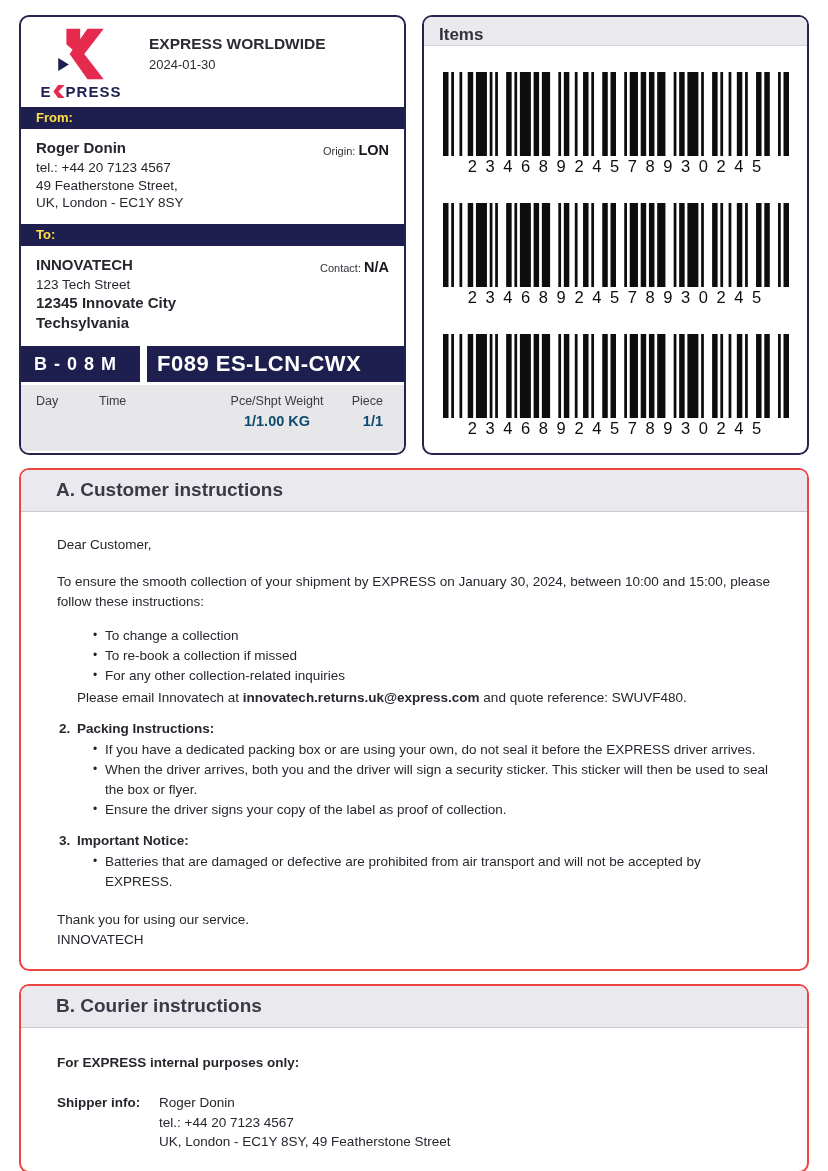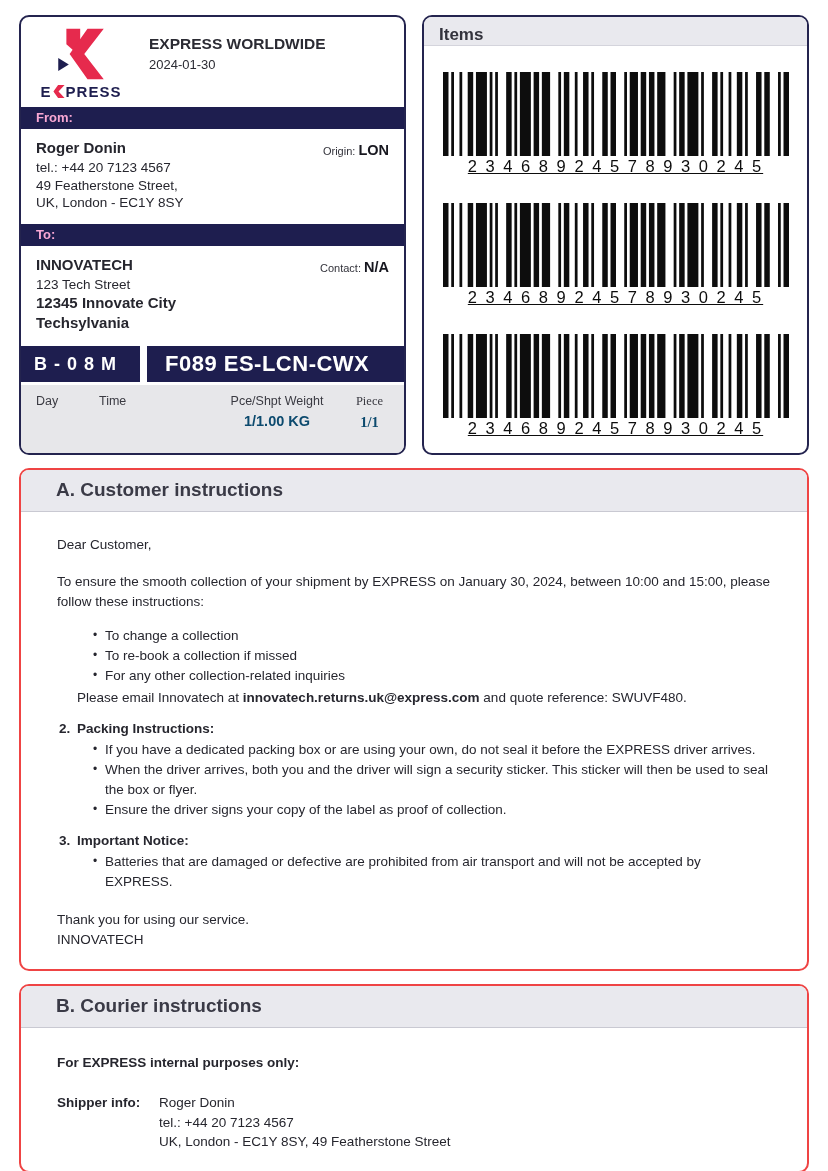--- a/index.html
+++ b/index.html
@@ -27,62 +27,62 @@
   .logo-block { width:88px; display:flex; flex-direction:column; align-items:center; }
   .logo-mark { width:52px; height:56px; }
   .wordmark { display:flex; align-items:center; font-weight:bold; font-size:15px;
               color:#1e1e4f; letter-spacing:1px; margin-top:1px; }
   .wm-x { width:12px; height:13px; margin:0 1px; }
   .svc { margin-left:24px; padding-top:9px; }
   .svc-title { font-weight:bold; font-size:15.5px; color:#2b2b33; }
   .svc-date { font-size:13px; color:#2b2b33; margin-top:4px; }
 
   .band {
-    background:#1e1e4f; color:#f9a8d4; font-weight:bold;
+    background:#1e1e4f; color:#fde047; font-weight:bold;
     font-size:13px; padding:3px 15px 4px;
   }
 
   .addr { display:flex; justify-content:space-between; padding:10px 15px 12px; }
   .addr .name { font-weight:bold; font-size:15px; margin-bottom:3px; }
   .addr .line { font-size:13.5px; line-height:1.3; }
   .addr .line.bold { font-weight:bold; font-size:15px; }
   .addr-right { font-size:11px; color:#33333b; white-space:nowrap; padding-top:3px; }
   .addr-right b { font-size:14.5px; color:#17171f; }
 
   .route { display:flex; gap:7px; margin-top:2px; }
   .route-a {
     background:#1e1e4f; color:#fff; font-weight:bold; width:119px; height:36px;
     font-size:18px; letter-spacing:1px; display:flex; align-items:center; padding-left:13px;
   }
   .route-b {
     background:#1e1e4f; color:#fff; font-weight:bold; flex:1; height:36px;
-    font-size:22px; display:flex; align-items:center; padding-left:18px; letter-spacing:0.5px;
+    font-size:22px; display:flex; align-items:center; padding-left:10px; letter-spacing:0.5px;
   }
 
   .meta { background:#e7e7ea; display:flex; padding:9px 15px 22px; margin-top:3px; }
   .meta .col { display:flex; flex-direction:column; }
   .meta .lab { font-size:12.5px; color:#3a3a42; }
   .meta .val { font-weight:bold; font-size:14.5px; color:#0c4a6e; margin-top:5px; }
   .col-day { width:63px; }
   .col-time { width:118px; }
   .col-weight { width:120px; align-items:center; text-align:center; }
-  .col-piece { margin-left:auto; align-items:center; text-align:center; padding-right:6px;font-family:Liberation Serif, serif; }
+  .col-piece { margin-left:auto; align-items:flex-end; text-align:center; padding-right:6px; }
 
   .account-row { display:flex; gap:46px; padding:12px 16px 14px; font-size:15.5px;
                  color:#26262e; margin-top:auto; }
 
   
   .items-head {
     background:#e9e9ee; font-weight:bold; font-size:17px; color:#33333d;
     padding:8px 15px 0; border-bottom:1px solid #d4d4dc;
   }
   .items-body { padding:26px 19px 10px; display:flex; flex-direction:column; gap:27px; align-items:center; }
   .barcode { width:346px; text-align:center; }
   .barcode svg { display:block; width:346px; height:84px; }
-  .digits { font-size:16.5px; letter-spacing:2px; color:#0d0d0d; margin-top:1px; white-space:nowrap;text-decoration:underline; }
+  .digits { font-size:16.5px; letter-spacing:2px; color:#0d0d0d; margin-top:1px; white-space:nowrap; }
 
   
   .section { border:2px solid #ef4444; border-radius:10px; overflow:hidden; margin-top:13px; background:#fff; }
   .sec-head {
     background:#e9e9ee; font-weight:bold; font-size:19px; color:#3a3a46;
     padding:9px 18px 10px 35px; border-bottom:1px solid #c9c9d2;
   }
   .sec-body { padding:15px 36px 20px; font-size:13.5px; line-height:1.48; color:#26262e; }
 
   .greeting { margin:8px 0 0; }

